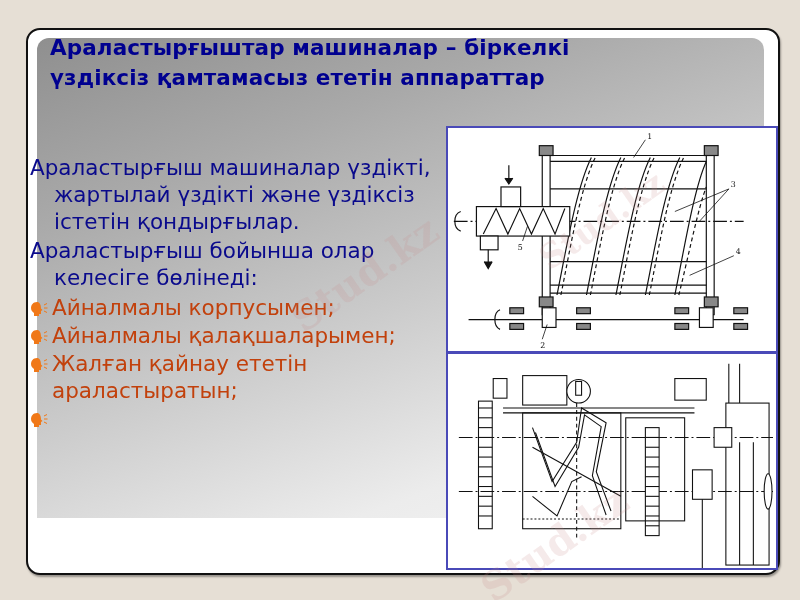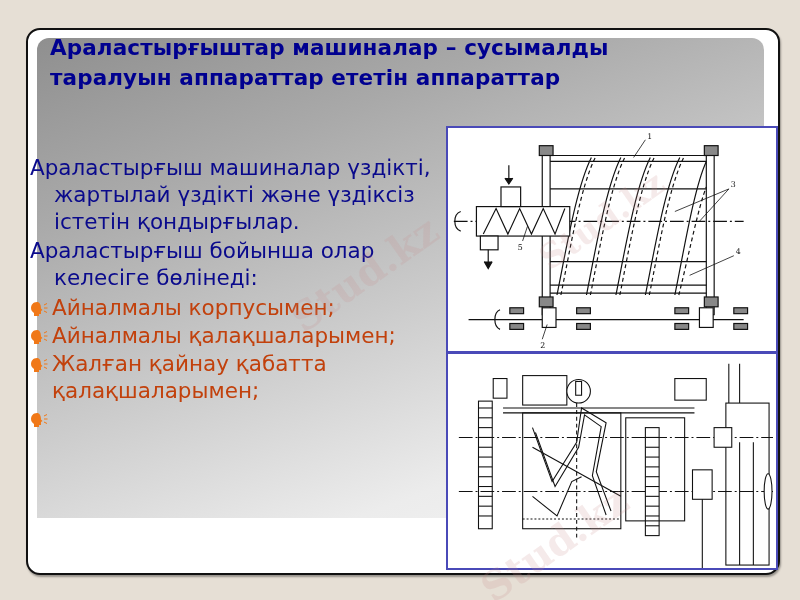--- a/index.html
+++ b/index.html
@@ -72,22 +72,22 @@
       white-space: nowrap;
     }
   </style>
 </head>
 <body>
 
 <div class="slide-frame"></div>
 <div class="panel"></div>
 
 <div class="title">
-  <div>Араластырғыштар машиналар – сусымалды</div>
-  <div>таралуын аппараттар ететін аппараттар</div>
+  <div>Араластырғыштар машиналар – біркелкі</div>
+  <div>үздіксіз қамтамасыз ететін аппараттар</div>
 </div>
 
 <div class="body">
   <p class="para">Араластырғыш машиналар үздікті, жартылай үздікті және үздіксіз істетін қондырғылар.</p>
   <p class="para">Араластырғыш бойынша олар келесіге бөлінеді:</p>
   <ul class="bullets">
     <li>
       <svg class="bullet-icon" viewBox="0 0 18 16">
         <path d="M7 1 C3 1 1 4 1 7 C1 10 3 11 4 12 L4 15 L9 15 L9 13 L11 13 L11 10 L12.5 9 L11 7.5 C11 3.5 9.5 1 7 1 Z" fill="#F07818"></path>
         <line x1="14" y1="4" x2="17" y2="2.5" stroke="#F07818" stroke-width="1"></line>
@@ -105,21 +105,21 @@
       </svg>
       <span>Айналмалы қалақшаларымен;</span>
     </li>
     <li>
       <svg class="bullet-icon" viewBox="0 0 18 16">
         <path d="M7 1 C3 1 1 4 1 7 C1 10 3 11 4 12 L4 15 L9 15 L9 13 L11 13 L11 10 L12.5 9 L11 7.5 C11 3.5 9.5 1 7 1 Z" fill="#F07818"></path>
         <line x1="14" y1="4" x2="17" y2="2.5" stroke="#F07818" stroke-width="1"></line>
         <line x1="14" y1="7" x2="17.5" y2="7" stroke="#F07818" stroke-width="1"></line>
         <line x1="14" y1="10" x2="17" y2="11.5" stroke="#F07818" stroke-width="1"></line>
       </svg>
-      <span>Жалған қайнау қабатта қалақшаларымен;</span>
+      <span>Жалған қайнау ететін араластыратын;</span>
     </li>
     <li>
       <svg class="bullet-icon" viewBox="0 0 18 16">
         <path d="M7 1 C3 1 1 4 1 7 C1 10 3 11 4 12 L4 15 L9 15 L9 13 L11 13 L11 10 L12.5 9 L11 7.5 C11 3.5 9.5 1 7 1 Z" fill="#F07818"></path>
         <line x1="14" y1="4" x2="17" y2="2.5" stroke="#F07818" stroke-width="1"></line>
         <line x1="14" y1="7" x2="17.5" y2="7" stroke="#F07818" stroke-width="1"></line>
         <line x1="14" y1="10" x2="17" y2="11.5" stroke="#F07818" stroke-width="1"></line>
       </svg>
     </li>
   </ul>

